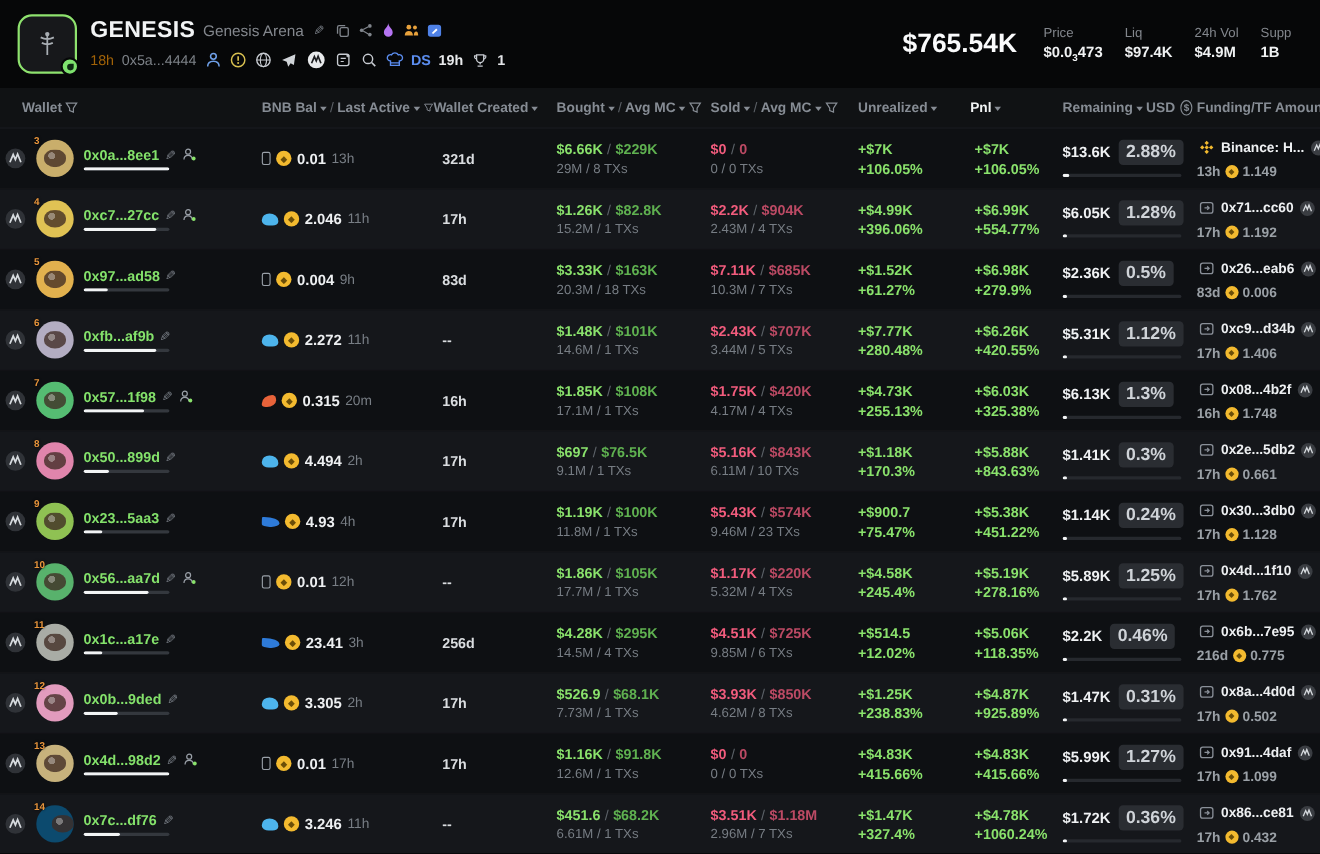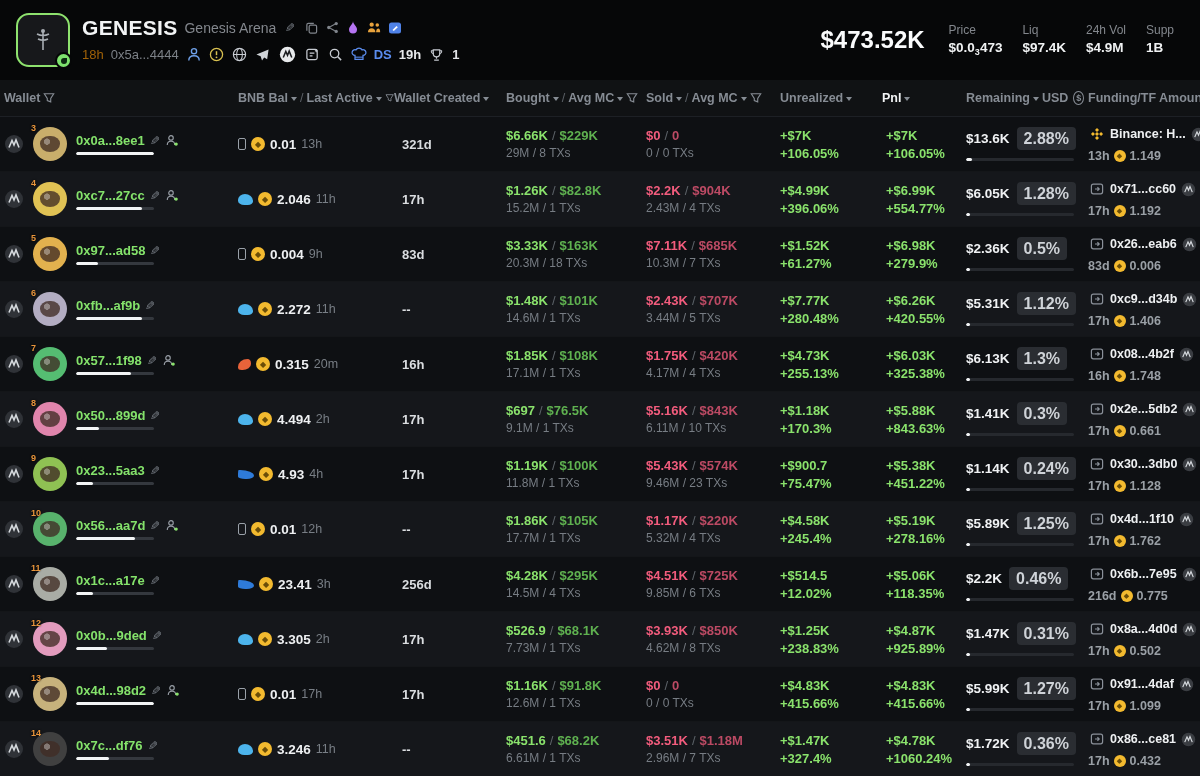--- a/index.html
+++ b/index.html
@@ -24,21 +24,21 @@
   .mcap{margin-left:auto;font-size:24px;font-weight:700;color:#fafbfc;}
   .stats{display:flex;gap:20px;margin-left:24px;margin-right:0;}
   .stat{display:flex;flex-direction:column;gap:3px;min-width:40px;}
   .stat .lbl{color:#83878d;font-size:12px;}
   .stat .val{color:#f0f2f3;font-size:13.5px;font-weight:700;}
   .psub{font-size:9px;vertical-align:-3px;}
   
   .grid{display:grid;grid-template-columns:232px 162px 104px 142px 132px 106px 78px 128px 1fr;align-items:center;}
   .thead{height:37px;background:#101214;border-bottom:1px solid #1d2025;color:#868c94;font-size:12.5px;font-weight:700;}
   .thead .hcell{display:flex;align-items:center;gap:3px;white-space:nowrap;}
-  .hc1{padding-left:4px;}.hc2{padding-left:6px;}.hc4{padding-left:8px;}.hc5{padding-left:6px;}.hc6{padding-left:8px;}.hc7{padding-left:4px;}.hc8{padding-left:10px;}.hc9{padding-left:4px;}
+  .hc1{padding-left:20px;}.hc2{padding-left:6px;}.hc4{padding-left:8px;}.hc5{padding-left:6px;}.hc6{padding-left:8px;}.hc7{padding-left:4px;}.hc8{padding-left:10px;}.hc9{padding-left:4px;}
   .caret{width:0;height:0;border-left:3.5px solid transparent;border-right:3.5px solid transparent;border-top:4.5px solid #868c94;display:inline-block;margin-top:2px;}
   .hsep{color:#5c6167;font-weight:400;}
   .pnl-h{color:#f2f4f5;}
   .usd-circ{width:14px;height:14px;border:1.3px solid #868c94;border-radius:50%;display:inline-flex;align-items:center;justify-content:center;font-size:9px;color:#868c94;margin-left:2px;}
   .usd-circ::after{content:"$";}
   .tbody{display:block;}
   .row{height:55px;border-bottom:1px solid #141619;}
   .row:nth-child(odd){background:#0e1013;}
   .row:nth-child(even){background:#15171b;}
   .cell{display:flex;align-items:center;min-width:0;}
@@ -212,21 +212,21 @@
             <svg width="15" height="14" viewBox="0 0 16 15">
               <path d="M4.5 2 h7 v4 a3.5 3.5 0 0 1 -7 0 z" stroke="#c8ccd2" fill="none" stroke-width="1.3"></path>
               <path d="M4.5 3 H2.5 a2.4 2.4 0 0 0 2.4 3 M11.5 3 h2 a2.4 2.4 0 0 1 -2.4 3" stroke="#c8ccd2" fill="none" stroke-width="1.1"></path>
               <path d="M8 9.5 v2 M5.5 13 h5" stroke="#c8ccd2" stroke-width="1.3"></path>
             </svg>
           </span>
         <span class="trophy-count">1</span>
       </div>
     </div>
 
-    <div class="mcap">$473.52K</div>
+    <div class="mcap">$765.54K</div>
     <div class="stats">
       <div class="stat">
         <span class="lbl">Price</span>
         <span class="val"><span>$0.0</span><span class="psub">3</span><span>473</span></span>
       </div>
       <div class="stat">
         <span class="lbl">Liq</span>
         <span class="val">$97.4K</span>
       </div>
       <div class="stat">
@@ -1392,21 +1392,21 @@
           </span>
         </span>
       </div>
     </div>
       <div class="grid row">
       <div class="cell wallet-cell">
         <span class="mlogo"><svg width="20" height="20" viewBox="0 0 20 20">
               <circle cx="10" cy="10" r="9" fill="#2f3237"></circle>
               <path d="M5 13.5 L8 6.5 L10 11 L12 6 L15 13.5" stroke="#d6dade" fill="none" stroke-width="1.6"></path>
             </svg></span>
-        <span class="avatar" style="background: #404040;">
+        <span class="avatar" style="background: #0c4a6e; justify-content: flex-end;">
           <span class="rank">14</span>
           <span class="face"></span>
         </span>
         <span class="addr-wrap">
           <span class="addr-line">
             <a class="addr">0x7c...df76</a>
             <span class="edit-ic"></span>
 
           </span>
           <span class="ubar">

